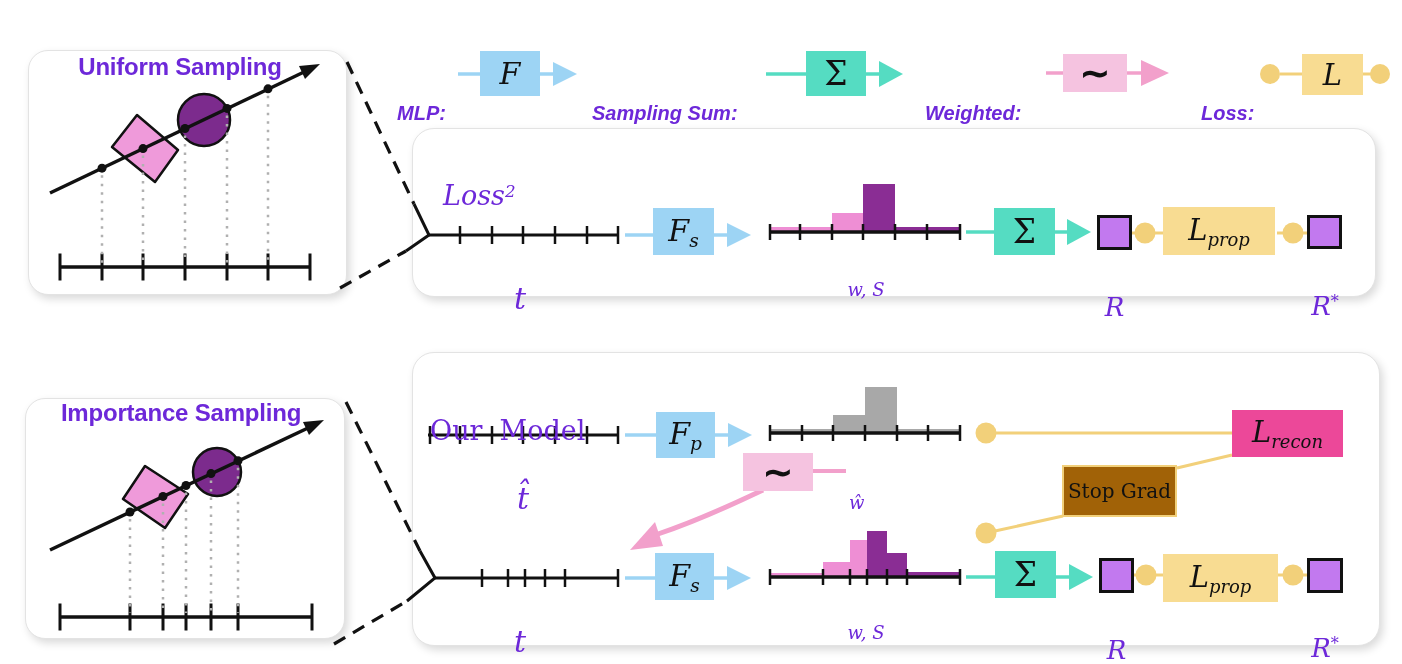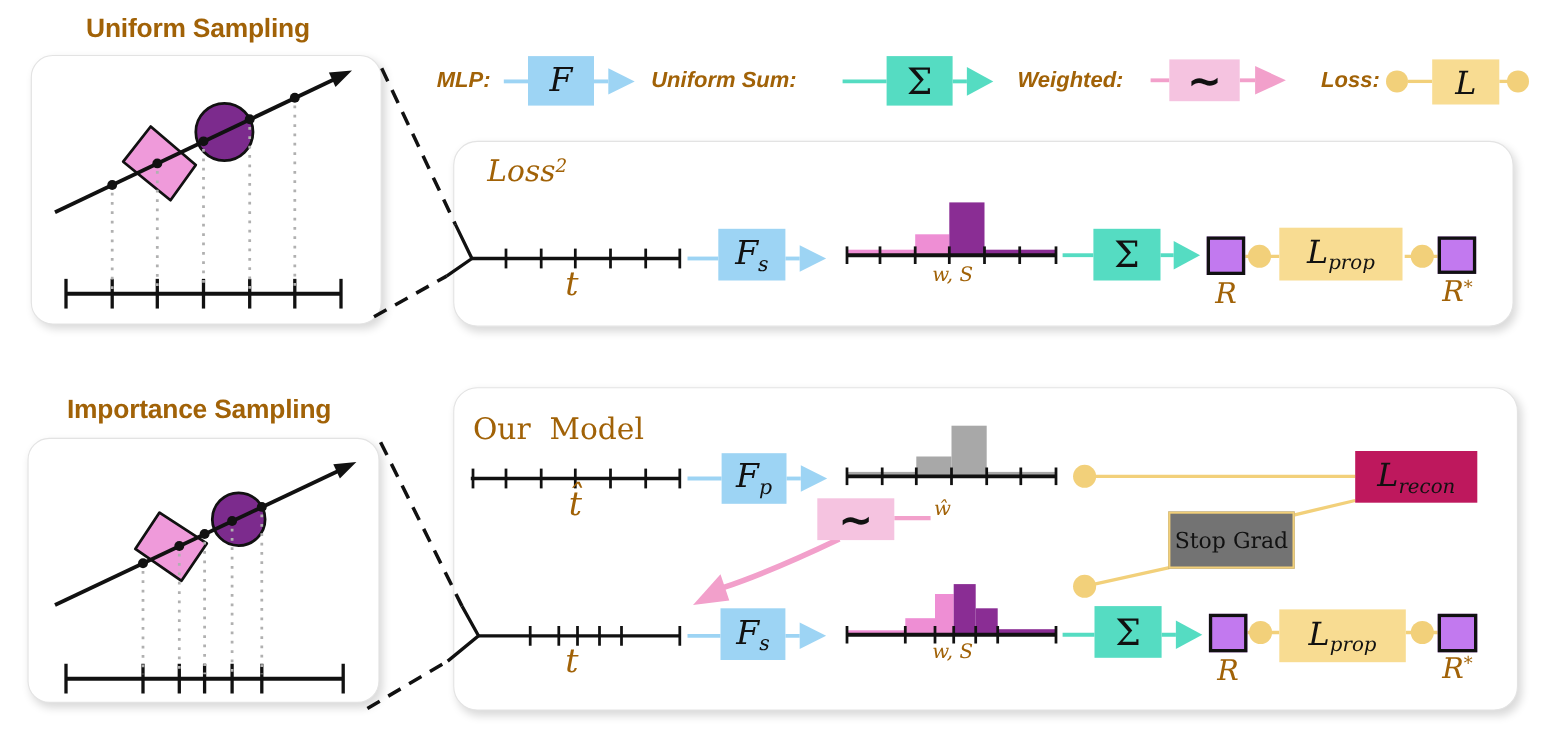--- a/index.html
+++ b/index.html
@@ -1,21 +1,21 @@
 <!DOCTYPE html>
 <html><head>
 <meta charset="utf-8">
 <style>
   html,body{margin:0;padding:0;background:#fff;}
   .stage{position:relative;width:1402px;height:664px;background:#ffffff;
          font-family:"Liberation Sans",sans-serif;overflow:hidden;}
   .panel{position:absolute;background:#fff;border:1.5px solid #e3e3e3;
          box-shadow:3px 4px 8px rgba(0,0,0,.15);z-index:1;}
   #dg{position:absolute;left:0;top:0;z-index:2;pointer-events:none;}
-  .lbl{position:absolute;z-index:3;color:#a16207;}
+  .lbl{position:absolute;z-index:3;color:#6d28d9;margin-top:40px;}
   .flowbox{position:absolute;z-index:3;display:flex;align-items:center;
            justify-content:center;color:#111;}
   .panel-title{font-size:24px;font-weight:700;letter-spacing:-.2px;text-align:center;}
   .legend-label{font-size:20px;font-weight:700;font-style:italic;}
   .math{font-family:"DejaVu Serif","Liberation Serif",serif;font-style:italic;}
   .rm{font-family:"DejaVu Serif","Liberation Serif",serif;font-style:normal;}
   .sub{font-size:.62em;vertical-align:-.32em;}
   .sup{font-size:.62em;vertical-align:.5em;}
   .sym-f{font-size:30px;}
   .sym-sigma{font-size:33px;font-style:normal;}
@@ -242,21 +242,21 @@
   <div class="lbl panel-title" style="left:26px;top:359px;width:310px;">Importance Sampling</div>
 
   <div class="lbl math title-math" style="left:443px;top:140px;"><span>Loss</span><span class="sup">2</span></div>
   <div class="lbl rm title-math" style="left:430px;top:375px;white-space:pre;">Our  Model</div>
 
   <div class="lbl legend-label" style="left:397px;top:62px;">MLP:</div>
   <div class="flowbox" style="left:480px;top:51px;width:60px;height:45px;background:#9dd4f4;">
     <span class="math sym-f">F</span>
   </div>
 
-  <div class="lbl legend-label" style="left:592px;top:62px;">Uniform Sum:</div>
+  <div class="lbl legend-label" style="left:592px;top:62px;">Sampling Sum:</div>
   <div class="flowbox" style="left:806px;top:51px;width:60px;height:45px;background:#55dcc2;">
     <span class="rm sym-sigma">Σ</span>
   </div>
 
   <div class="lbl legend-label" style="left:925px;top:62px;">Weighted:</div>
   <div class="flowbox" style="left:1063px;top:54px;width:64px;height:38px;background:#f5c3e0;">
     <span class="sym-tilde">∼</span>
   </div>
 
   <div class="lbl legend-label" style="left:1201px;top:62px;">Loss:</div>
@@ -281,24 +281,24 @@
   <div class="lbl math node-label" style="left:1300px;top:251px;width:50px;"><span>R</span><span class="sup">*</span></div>
 
   <div class="lbl math axis-label" style="left:503px;top:441px;width:40px;text-align:center;">t̂</div>
   <div class="flowbox" style="left:656px;top:412px;width:59px;height:46px;background:#9dd4f4;">
     <span class="math sym-f"><span>F</span><span class="sub">p</span></span>
   </div>
   <div class="lbl math hist-label" style="left:849px;top:452px;">ŵ</div>
   <div class="flowbox" style="left:743px;top:453px;width:70px;height:38px;background:#f5c3e0;">
     <span class="sym-tilde">∼</span>
   </div>
-  <div class="flowbox" style="left:1232px;top:410px;width:111px;height:47px;background:#be185d;">
+  <div class="flowbox" style="left:1232px;top:410px;width:111px;height:47px;background:#ec4899;">
     <span class="math" style="font-size:29px;"><span>L</span><span class="sub">recon</span></span>
   </div>
-  <div class="flowbox rm" style="left:1062px;top:465px;width:115px;height:52px;background:#737373;border:2.5px solid #f2d07a;box-sizing:border-box;font-size:20px;">
+  <div class="flowbox rm" style="left:1062px;top:465px;width:115px;height:52px;background:#a16207;border:2.5px solid #f2d07a;box-sizing:border-box;font-size:20px;">
     <span>Stop Grad</span>
   </div>
 
   <div class="lbl math axis-label" style="left:500px;top:584px;width:40px;text-align:center;">t</div>
   <div class="flowbox" style="left:655px;top:553px;width:59px;height:47px;background:#9dd4f4;">
     <span class="math sym-f"><span>F</span><span class="sub">s</span></span>
   </div>
   <div class="lbl math hist-label" style="left:820px;top:582px;width:92px;text-align:center;">w, S</div>
   <div class="flowbox" style="left:995px;top:551px;width:61px;height:47px;background:#55dcc2;">
     <span class="rm sym-sigma">Σ</span>

